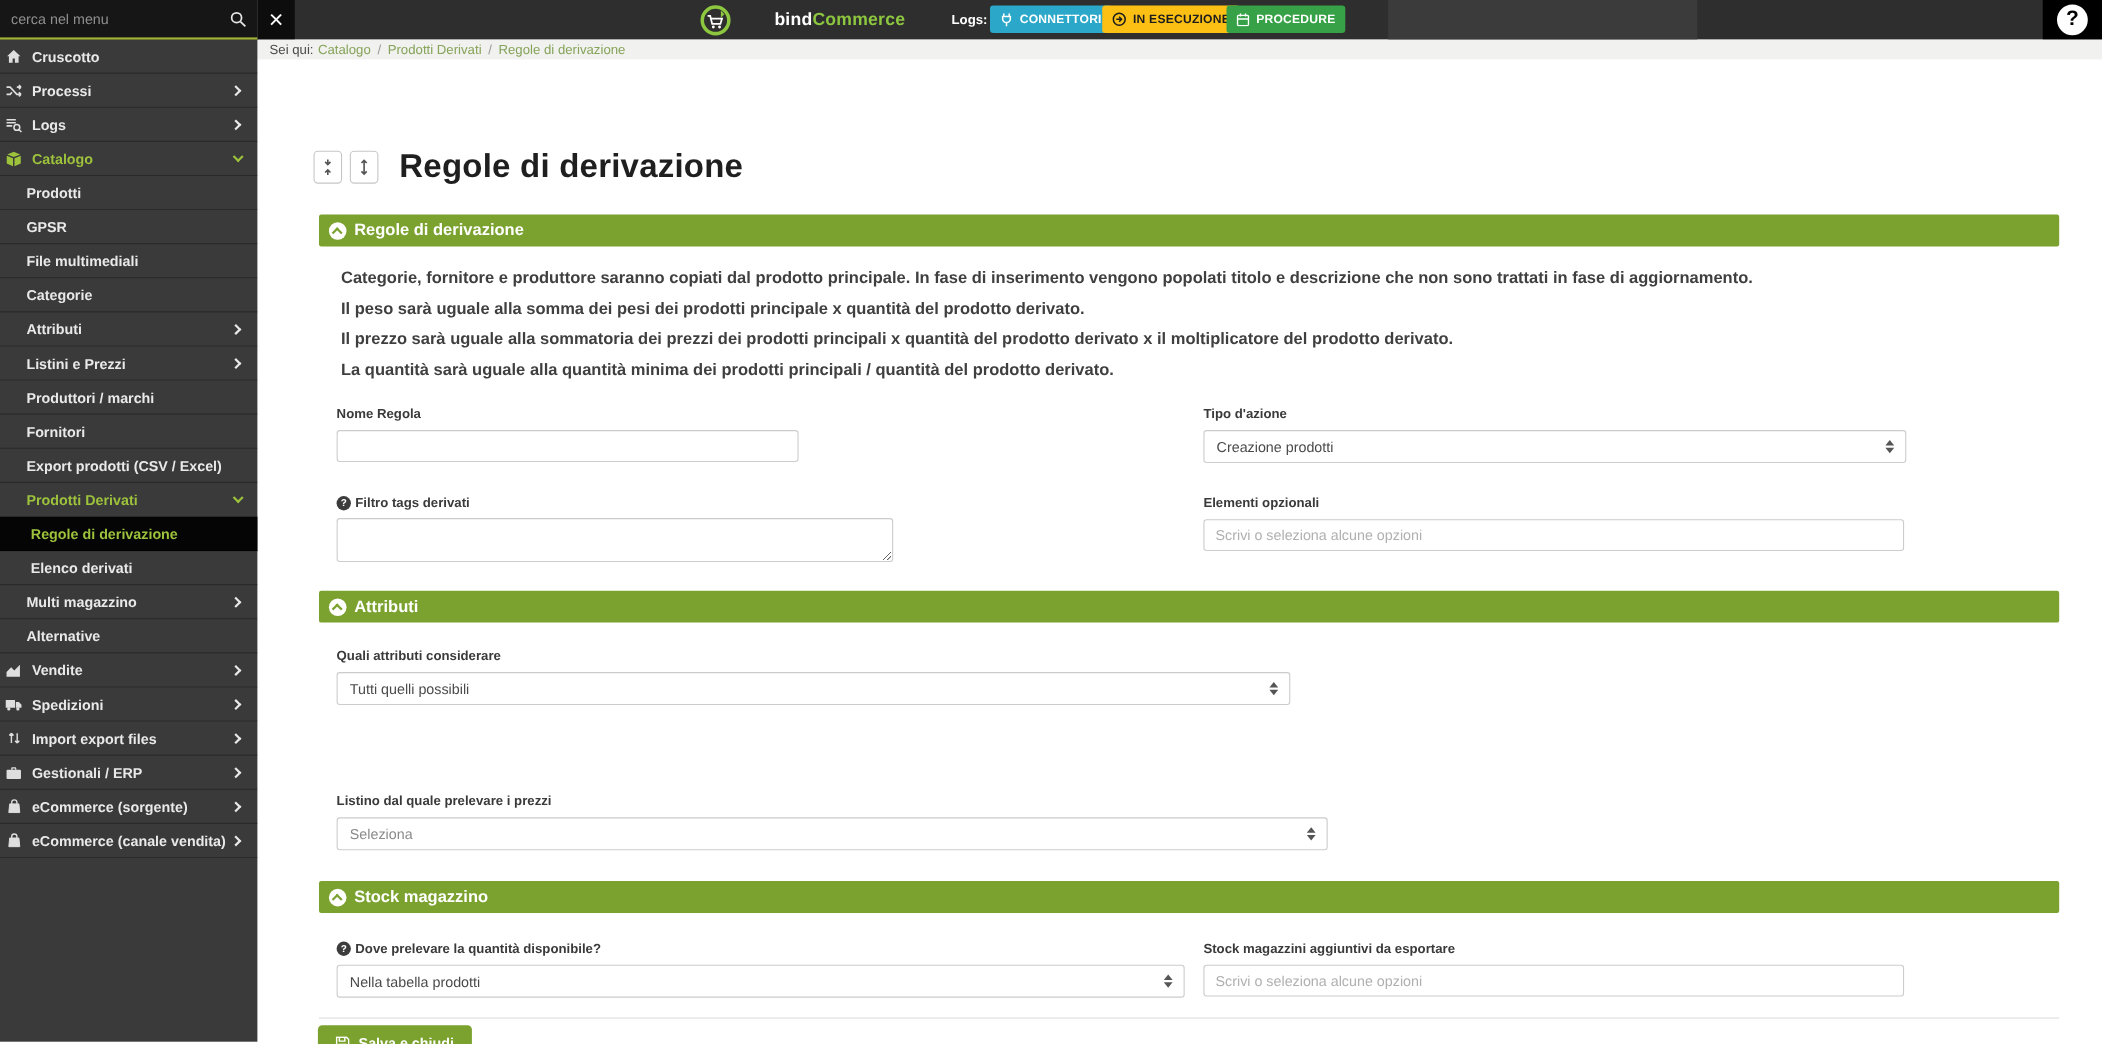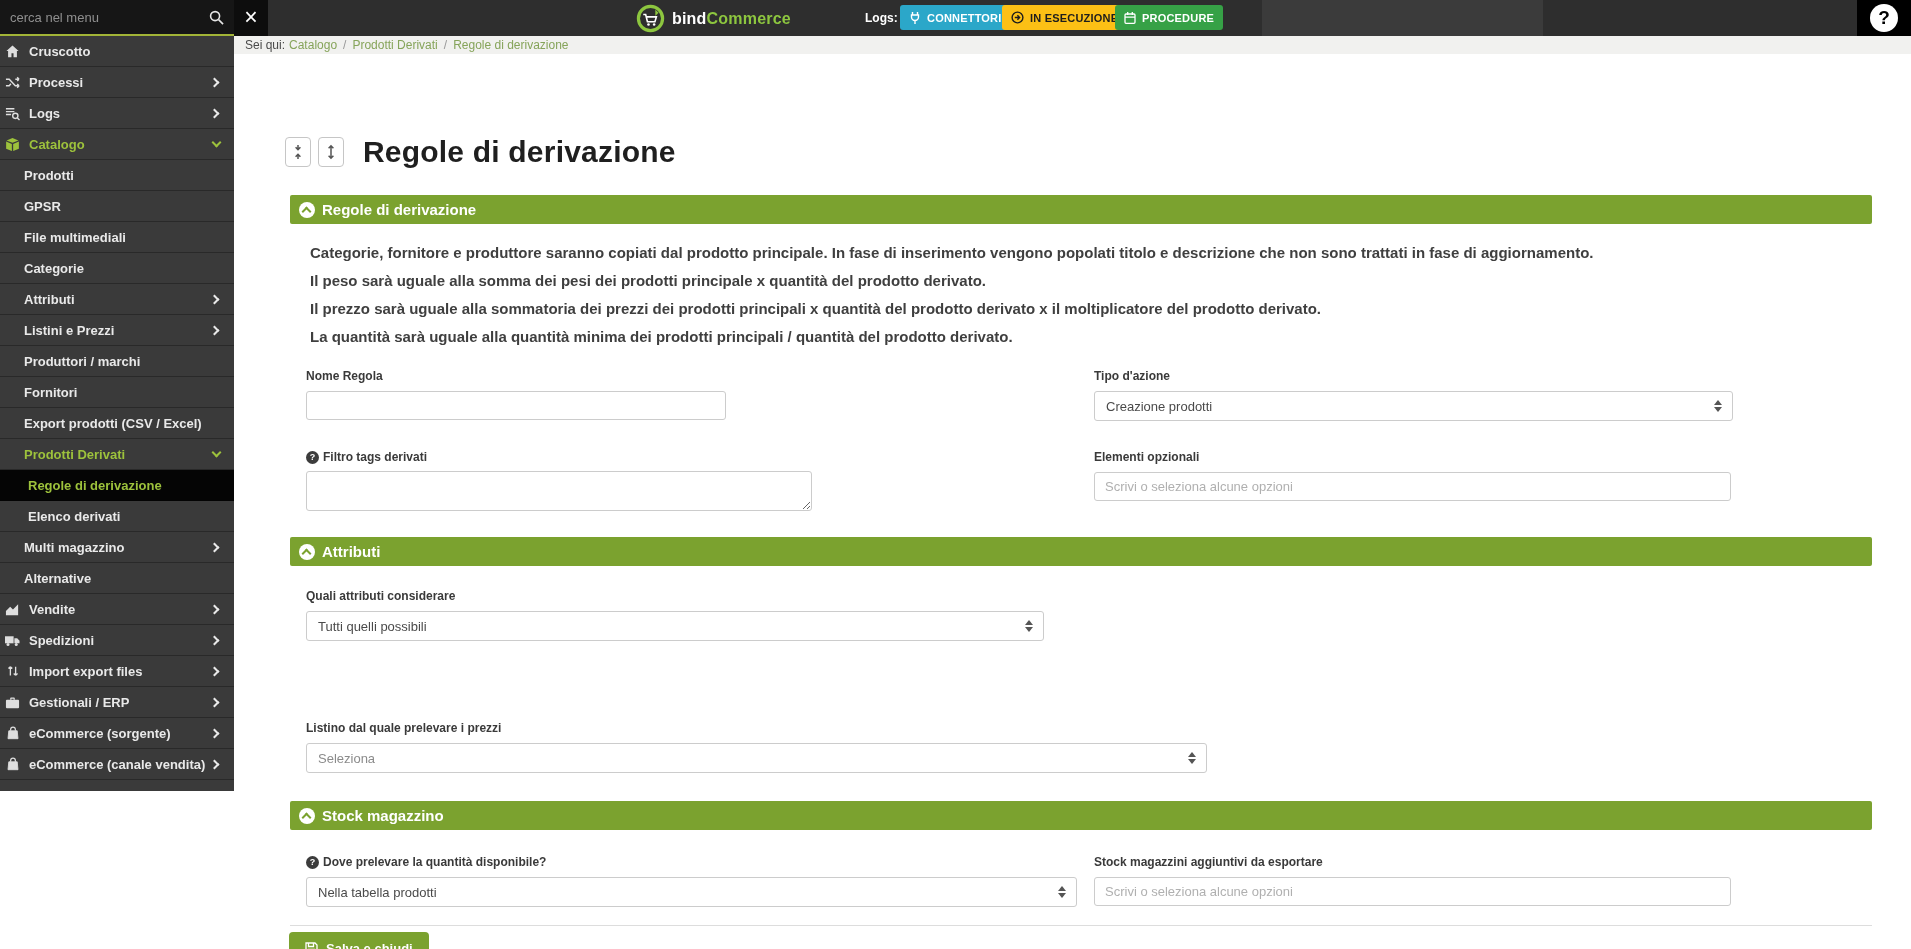--- a/index.html
+++ b/index.html
@@ -1,20 +1,20 @@
 <!DOCTYPE html>
 <html><head>
 <meta charset="utf-8">
 <style>
   * { box-sizing: border-box; margin: 0; padding: 0; }
   html,body { width:1911px; height:949px; overflow:hidden; background:#fff;
     font-family:"Liberation Sans", sans-serif; }
 
   
-  .sidebar { position:absolute; left:0; top:0; width:234px; height:791px; background:#3a3a3a; z-index:5; }
+  .sidebar { position:absolute; left:0; top:0; width:234px; height:947px; background:#3a3a3a; z-index:5; }
   .search { height:36px; background:#161616; border-bottom:2px solid #a2b437;
     display:flex; align-items:center; padding:0 10px; }
   .search input { flex:1; background:transparent; border:none; outline:none;
     color:#cfcfcf; font-size:13px; font-family:inherit; }
   .search input::placeholder { color:#8f8f8f; }
   .search svg { flex:0 0 auto; }
   .menu { }
   .mi { height:31px; display:flex; align-items:center; color:#e9e9e9;
     font-size:13px; font-weight:600; border-bottom:1px solid rgba(0,0,0,.28);
     cursor:pointer; position:relative; }
@@ -27,21 +27,21 @@
   .mi.act { background:#050505; color:#9dc23c; }
   .chev { margin-left:auto; margin-right:16px; width:7px; height:7px;
     border-right:2px solid currentColor; border-bottom:2px solid currentColor; }
   .chev.r { transform:rotate(-45deg); }
   .chev.d { transform:rotate(45deg); margin-right:14px; margin-top:-3px; }
 
   
   .topbar { position:absolute; left:234px; top:0; width:1677px; height:36px; background:#2e2e2e; }
   .xbtn { position:absolute; left:0; top:0; width:34px; height:36px; background:#0d0d0d;
     color:#fff; font-size:23px; line-height:34px; text-align:center; cursor:pointer; font-weight:400; }
-  .logo { position:absolute; left:402px; top:4px; display:flex; align-items:center; cursor:pointer; }
+  .logo { position:absolute; left:402px; top:4px; display:flex; align-items:center; cursor:pointer;gap:32px; }
   .logo .word { margin-left:7px; font-size:16px; font-weight:700; color:#fff; letter-spacing:.2px; }
   .logo .word em { font-style:normal; color:#8dc63f; }
   .logslbl { position:absolute; left:631px; top:11px; color:#fff; font-size:12px; font-weight:700; }
   .tbtn { position:absolute; top:5px; height:25px; display:inline-flex; align-items:center;
     gap:6px; padding:0 9px; border-radius:3px; font-size:11px; font-weight:700;
     color:#fff; letter-spacing:.2px; cursor:pointer; border:none; font-family:inherit; }
   .tbtn.cyan  { left:666px; background:#2ba7c9; }
   .tbtn.amber { left:768px; background:#fcc015; color:#1d1d1d; }
   .tbtn.green { left:881px; background:#36a146; }
   .tb-panel { position:absolute; left:1028px; top:0; width:281px; height:38px; background:#3b3b3b; }
@@ -363,21 +363,21 @@
   <textarea class="tarea" style="left: 72px; top: 402px; width: 506px; height: 40px;"></textarea>
 
   <span class="flabel" style="left:860px; top:381px">Elementi opzionali</span>
   <input class="tinput" style="left: 860px; top: 403px; width: 637px;" placeholder="Scrivi o seleziona alcune opzioni">
 
   <div class="secbar" style="top:468px">
     <span class="sec-ico"></span>
     <span class="ttl">Attributi</span>
   </div>
   <span class="flabel" style="left:72px; top:520px">Quali attributi considerare</span>
-  <div class="sel" style="left:72px; top:542px; width:738px">
+  <div class="sel" style="left:72px; top:542px; width:867px">
     <span>Tutti quelli possibili</span>
     <span class="caret"></span>
   </div>
 
   <span class="flabel" style="left:72px; top:652px">Listino dal quale prelevare i prezzi</span>
   <div class="sel ph" style="left:72px; top:674px; width:901px">
     <span>Seleziona</span>
     <span class="caret"></span>
   </div>
 

